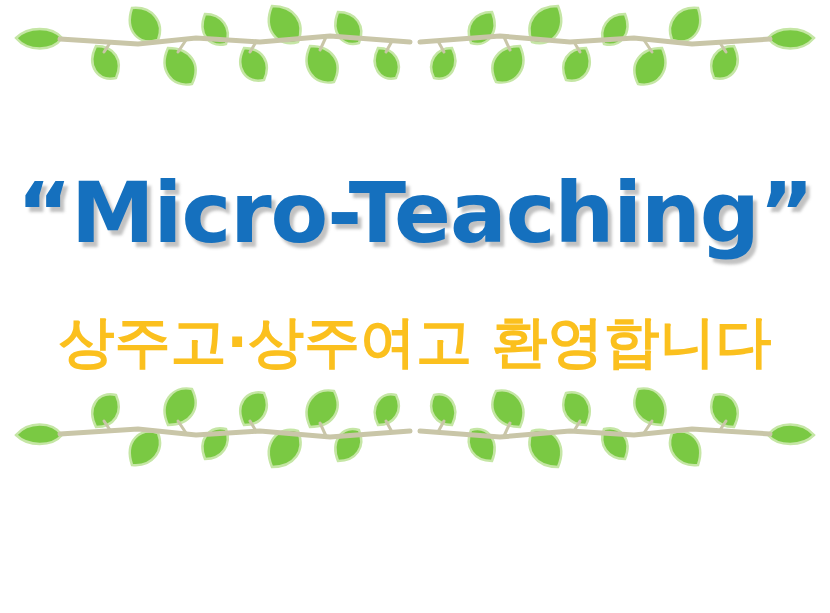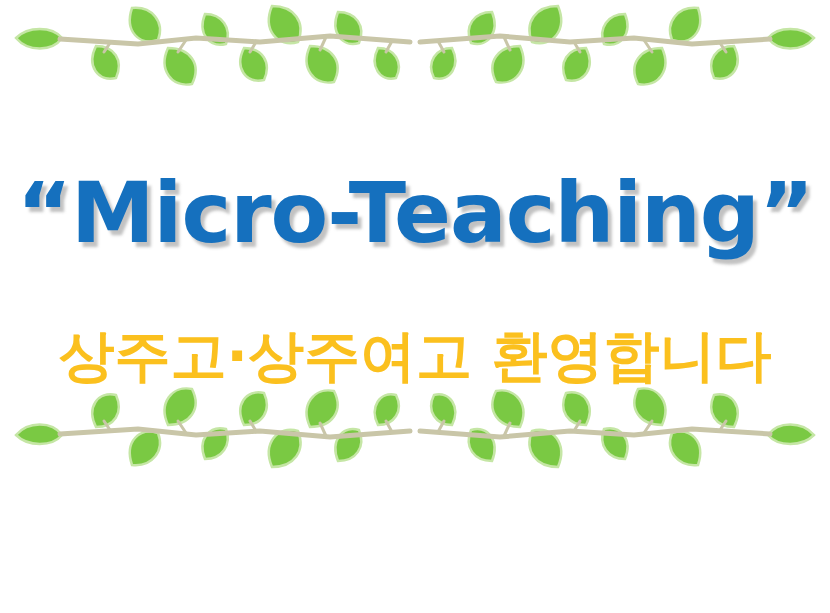--- a/index.html
+++ b/index.html
@@ -69,21 +69,21 @@
     letter-spacing: -1px;
     color: #1570be;
     text-shadow: 4px 5px 3px rgba(120, 120, 120, 0.45);
     white-space: nowrap;
   }
 
   
   .subtitle-block {
     position: absolute;
     left: 0;
-    top: 324px;
+    top: 310px;
     width: 830px;
     text-align: center;
   }
   .subtitle {
     margin: 0;
     font-family: "DejaVu Sans", sans-serif;
     font-weight: bold;
     font-size: 56px;
     line-height: 1.15;
     letter-spacing: 0px;

